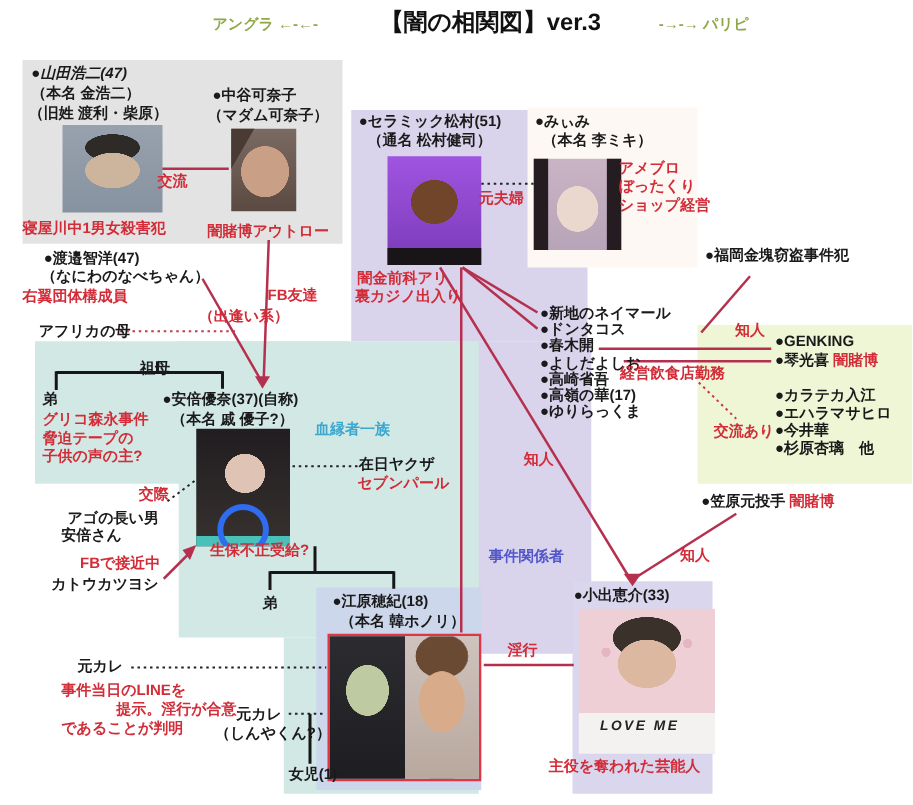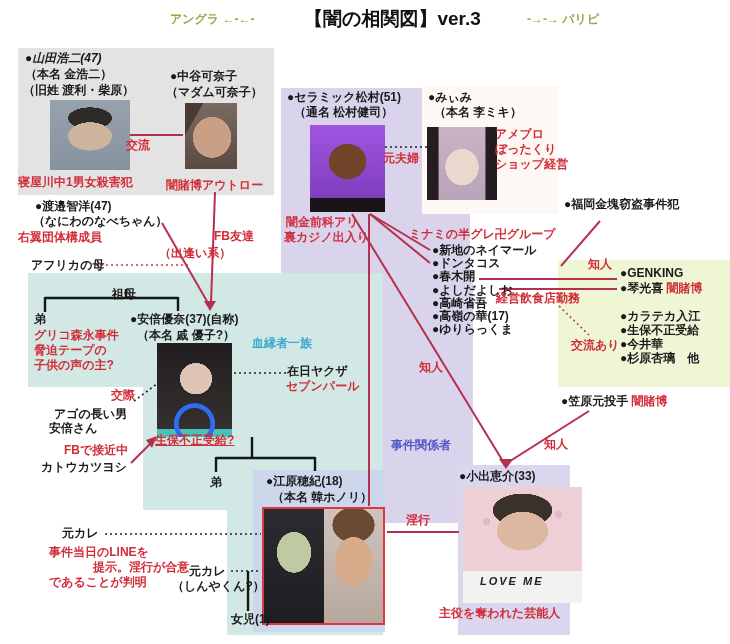--- a/index.html
+++ b/index.html
@@ -125,21 +125,21 @@
 
   <div class="photo ph-yamada" style="left:50px;top:100px;width:80px;height:70px;"></div>
   <div class="photo ph-nakatani" style="left:185px;top:103px;width:52px;height:66px;"></div>
   <div class="photo ph-matsumura" style="left:310px;top:125px;width:75px;height:87px;"></div>
   <div class="photo ph-miimi" style="left:427px;top:127px;width:70px;height:73px;"></div>
   <div class="photo ph-abe" style="left:157px;top:343px;width:75px;height:94px;"></div>
   <div class="photo ph-ehara" style="left:262px;top:507px;width:119px;height:114px;">
     <div class="half l"></div>
     <div class="half r"></div>
   </div>
-  <div class="photo ph-koide" style="left:463px;top:487px;width:119px;height:116px;">
+  <div class="photo ph-koide" style="left:463px;top:487px;width:109px;height:116px;">
     <div class="loveme" style="left:17px;top:88px;">LOVE ME</div>
   </div>
 
   <div class="t green-t" style="left:170px;top:13px;">アングラ ←-←-</div>
   <div class="t title" style="left:276px;top:8px;margin-left:28px;">【闇の相関図】ver.3</div>
   <div class="t green-t" style="left:480px;top:13px;margin-left:47px;">-→-→ パリピ</div>
 
   <div class="t" style="left:25px;top:52px;font-style:italic;">●山田浩二(47)</div>
   <div class="t" style="left:25px;top:68px;">（本名 金浩二）</div>
   <div class="t" style="left:23px;top:84px;">（旧姓 渡利・柴原）</div>
@@ -162,56 +162,55 @@
   <div class="t red" style="left:34px;top:344px;">脅迫テープの</div>
   <div class="t red" style="left:34px;top:359px;">子供の声の主?</div>
   <div class="t" style="left:130px;top:313px;">●安倍優奈(37)(自称)</div>
   <div class="t" style="left:137px;top:329px;">（本名 戚 優子?）</div>
   <div class="t blue1" style="left:252px;top:337px;">血縁者一族</div>
   <div class="t" style="left:287px;top:365px;">在日ヤクザ</div>
   <div class="t red" style="left:286px;top:380px;">セブンパール</div>
   <div class="t red" style="left:111px;top:389px;">交際</div>
   <div class="t" style="left:54px;top:408px;">アゴの長い男</div>
   <div class="t" style="left:49px;top:422px;">安倍さん</div>
-  <div class="t red" style="left:155px;top:434px;text-decoration:underline;">生保不正受給?</div>
+  <div class="t red" style="left:168px;top:434px;">生保不正受給?</div>
   <div class="t red" style="left:64px;top:444px;">FBで接近中</div>
   <div class="t" style="left:41px;top:461px;">カトウカツヨシ</div>
   <div class="t" style="left:210px;top:476px;">弟</div>
 
   <div class="t" style="left:287px;top:91px;">●セラミック松村(51)</div>
   <div class="t" style="left:294px;top:106px;">（通名 松村健司）</div>
   <div class="t red" style="left:286px;top:216px;">闇金前科アリ</div>
   <div class="t red" style="left:284px;top:231px;">裏カジノ出入り</div>
   <div class="t red" style="left:383px;top:152px;">元夫婦</div>
 
   <div class="t" style="left:428px;top:91px;">●みぃみ</div>
   <div class="t" style="left:434px;top:106px;">（本名 李ミキ）</div>
   <div class="t red" style="left:495px;top:128px;">アメブロ</div>
   <div class="t red" style="left:495px;top:143px;">ぼったくり</div>
   <div class="t red" style="left:495px;top:158px;">ショップ経営</div>
 
-  <div class="t red" style="left:409px;top:228px;">ミナミの半グレ卍グループ</div>
   <div class="t list" style="left:432px;top:244px;">
     <div>●新地のネイマール</div>
     <div>●ドンタコス</div>
     <div>●春木開</div>
     <div>●よしだよしお</div>
     <div>●高崎省吾</div>
     <div>●高嶺の華(17)</div>
     <div>●ゆりらっくま</div>
   </div>
 
   <div class="t" style="left:564px;top:198px;">●福岡金塊窃盗事件犯</div>
   <div class="t red" style="left:588px;top:258px;">知人</div>
   <div class="t red" style="left:496px;top:292px;">経営飲食店勤務</div>
   <div class="t red" style="left:571px;top:339px;">交流あり</div>
   <div class="t" style="left:620px;top:267px;">●GENKING</div>
   <div class="t" style="left:620px;top:282px;"><span>●琴光喜</span> <span class="red">闇賭博</span></div>
   <div class="t" style="left:620px;top:310px;">●カラテカ入江</div>
-  <div class="t" style="left:620px;top:324px;">●生保不正受給</div>
+  <div class="t" style="left:620px;top:324px;">●エハラマサヒロ</div>
   <div class="t" style="left:620px;top:338px;">●今井華</div>
   <div class="t" style="left:620px;top:352px;">●杉原杏璃　他</div>
   <div class="t" style="left:561px;top:395px;"><span>●笠原元投手</span> <span class="red">闇賭博</span></div>
   <div class="t red" style="left:544px;top:438px;">知人</div>
   <div class="t red" style="left:419px;top:361px;">知人</div>
   <div class="t blue2" style="left:391px;top:439px;">事件関係者</div>
 
   <div class="t" style="left:266px;top:475px;">●江原穂紀(18)</div>
   <div class="t" style="left:272px;top:491px;">（本名 韓ホノリ）</div>
   <div class="t red" style="left:406px;top:514px;">淫行</div>

